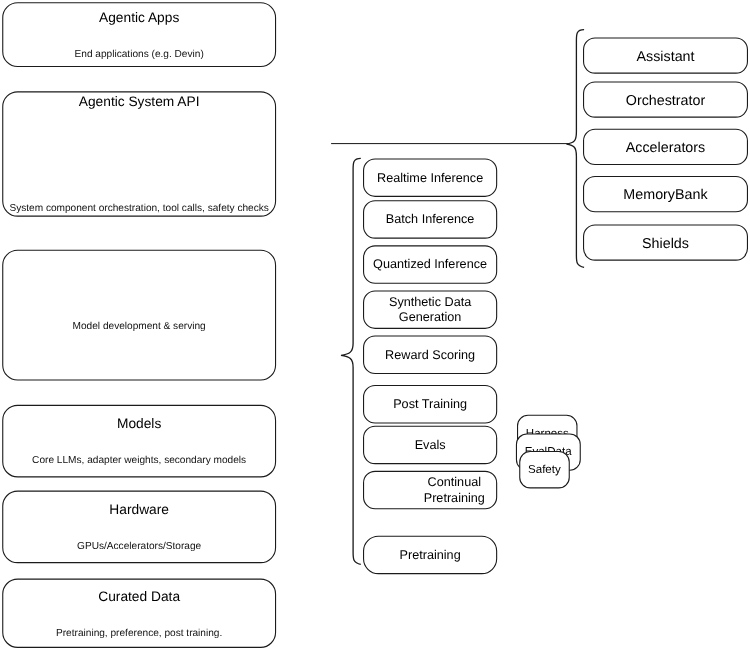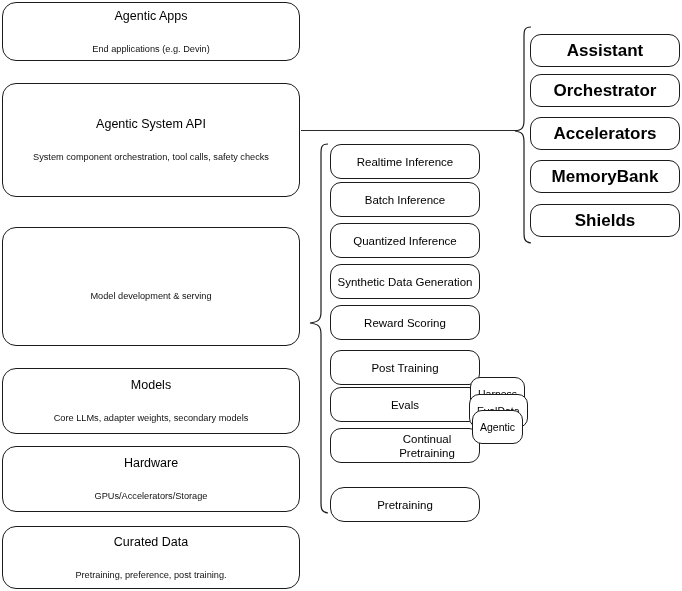--- a/index.html
+++ b/index.html
@@ -29,58 +29,57 @@
     display: flex;
     flex-direction: column;
     align-items: center;
     justify-content: center;
     text-align: center;
   }
 
   
   .layer {
     left: 2px;
-    width: 298px;
+    width: 249px;
     border-radius: 14px;
   }
   .layer .title {
     font-size: 12.5px;
     line-height: 16px;
     color: #000;
   }
   .layer .sub {
     font-size: 9.2px;
     line-height: 13px;
     margin-top: 19px;
     color: #111;
   }
 
   
   .mid {
     left: 330px;
-    width: 150px;
+    width: 122px;
     height: 35px;
     border-radius: 11px;
   }
   .mid .title {
     font-size: 11.5px;
     line-height: 14px;
   }
 
   
   .right {
     left: 530px;
     width: 150px;
     height: 33px;
     border-radius: 11px;
   }
   .right .title {
-    font-size: 17px;
+    font-size: 13px;
     line-height: 14px;
-    font-weight: bold;
   }
 
   
   .pill {
     position: absolute;
     box-sizing: border-box;
     border: 1.2px solid #1b1b1b;
     border-radius: 10px;
     background: #ffffff;
     height: 15px;
@@ -114,21 +113,21 @@
 </head>
 <body>
 
 <div id="canvas">
 
   <div class="box layer" style="top:2px;height:59px;">
     <div class="title">Agentic Apps</div>
     <div class="sub">End applications (e.g. Devin)</div>
   </div>
 
-  <div class="box layer" style="top:83px;height:114px;">
+  <div class="box layer" style="top:83px;height:114px;justify-content:space-between;">
     <div class="title">Agentic System API</div>
     <div class="sub">System component orchestration, tool calls, safety checks</div>
   </div>
 
   <div class="box layer" style="top:227px;height:119px;">
     <div class="sub">Model development &amp; serving</div>
   </div>
 
   <div class="box layer" style="top:368px;height:66px;">
     <div class="title">Models</div>
@@ -205,21 +204,21 @@
 
   <div class="pill" style="left:470px;top:377px;">
     <span>Harness</span>
   </div>
 
   <div class="pill" style="left:469px;top:394px;">
     <span>EvalData</span>
   </div>
 
   <div class="pill" style="left:472px;top:410px;">
-    <span>Agentic</span>
+    <span>Safety</span>
   </div>
 
   <div class="box right" style="top:34px;">
     <div class="title">Assistant</div>
   </div>
 
   <div class="box right" style="top:74px;">
     <div class="title">Orchestrator</div>
   </div>
 

